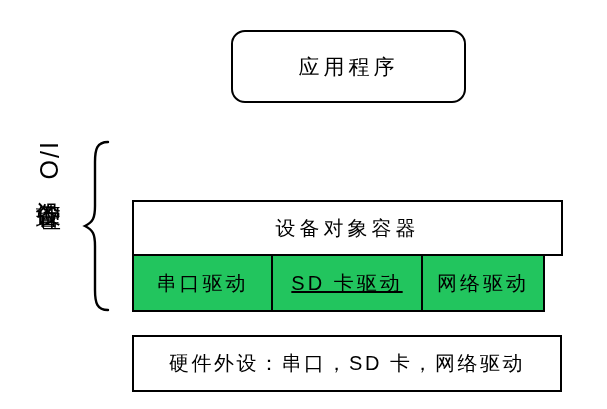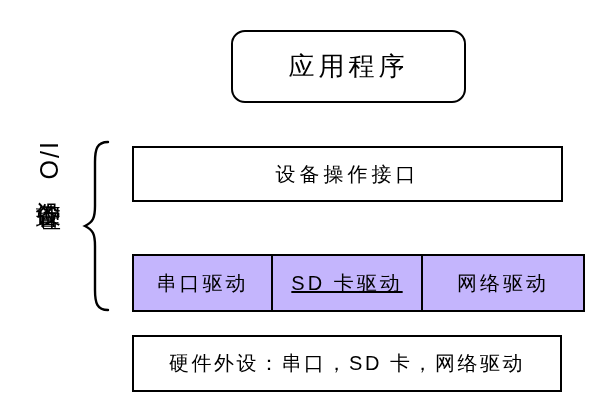--- a/index.html
+++ b/index.html
@@ -26,52 +26,52 @@
     justify-content: center;
     text-align: center;
   }
   .app-box {
     left: 231px;
     top: 30px;
     width: 235px;
     height: 73px;
     border-radius: 14px;
     border-width: 2.5px;
-    font-size: 26px;
+    font-size: 21px;
     letter-spacing: 4px;
   }
   .layer-row {
     left: 132px;
     width: 431px;
     height: 56px;
     font-size: 20px;
     letter-spacing: 4px;
   }
   .row-interface { top: 146px; }
   .row-container { top: 200px; }
   .driver-row {
     position: absolute;
     left: 132px;
     top: 254px;
     display: flex;
   }
   .driver-cell {
     box-sizing: border-box;
     border: 2px solid #000000;
-    background: #c4b5fd;
+    background: #22c55e;
     height: 58px;
     display: flex;
     align-items: center;
     justify-content: center;
     font-size: 20px;
     letter-spacing: 3px;
   }
   .driver-cell.c1 { width: 141px; }
   .driver-cell.c2 { width: 152px; margin-left: -2px; text-decoration: underline; }
-  .driver-cell.c3 { width: 164px; margin-left: -2px; }
+  .driver-cell.c3 { width: 124px; margin-left: -2px; }
   .hardware-box {
     left: 132px;
     top: 335px;
     width: 430px;
     height: 57px;
     font-size: 20px;
     letter-spacing: 2.5px;
   }
   .side-label {
     position: absolute;
@@ -103,24 +103,24 @@
   <div class="box app-box">
     <span>应用程序</span>
   </div>
 
   <div class="side-label">I/O设备管理</div>
 
   <svg class="brace" viewBox="0 0 28 174">
     <path d="M 26 3 C 15 3, 13 10, 13 23 L 13 67 C 13 79, 11 83, 3 87 C 11 91, 13 95, 13 107 L 13 151 C 13 164, 15 171, 26 171" fill="none" stroke="#000000" stroke-width="2.4" stroke-linecap="round"></path>
   </svg>
 
-  <div class="box layer-row row-interface">
-    <span>设备操作接口</span>
+
+  <div class="box layer-row row-container">
+    <span>设备对象容器</span>
   </div>
-
 
   <div class="driver-row">
     <div class="driver-cell c1">
       <span>串口驱动</span>
     </div>
     <div class="driver-cell c2">
       <span>SD 卡驱动</span>
     </div>
     <div class="driver-cell c3">
       <span>网络驱动</span>

